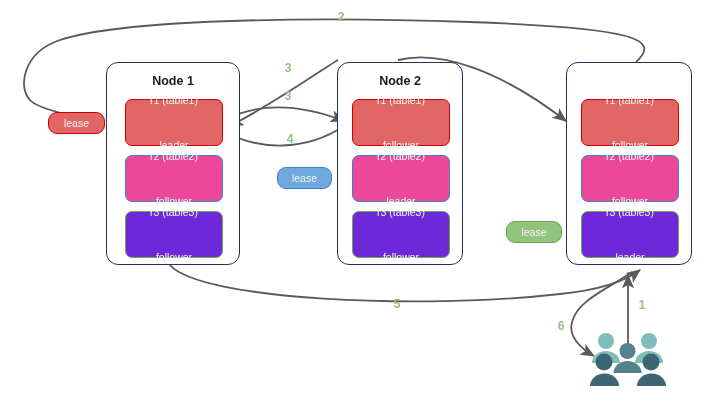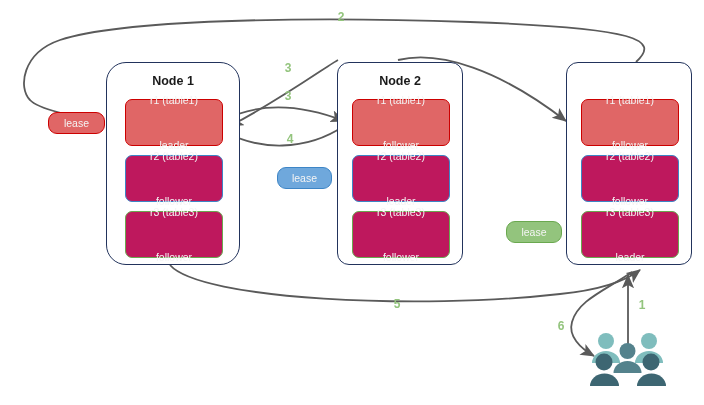--- a/index.html
+++ b/index.html
@@ -47,22 +47,22 @@
     flex-direction: column;
     align-items: center;
     justify-content: center;
     color: #f4f4f4;
     font-size: 10.5px;
     line-height: 13px;
     text-align: right;
     gap: 32px;
   }
   .replica.red   { background: #e06666; border: 1.6px solid #cc0000; }
-  .replica.blue  { background: #be185d; border: 1.6px solid #3d85c6; }
-  .replica.green { background: #be185d; border: 1.6px solid #6aa84f; }
+  .replica.blue  { background: #ec4899; border: 1.6px solid #3d85c6; }
+  .replica.green { background: #6d28d9; border: 1.6px solid #6aa84f; }
 
   .lease {
     position: absolute;
     border-radius: 9px;
     box-sizing: border-box;
     display: flex;
     align-items: center;
     justify-content: center;
     color: #f4f4f4;
     font-size: 10.5px;
@@ -105,21 +105,21 @@
 
     <path d="M 398,60 C 440,50 500,70 566,121" fill="none" stroke="#5a5a5a" stroke-width="1.8" marker-end="url(#ah)"></path>
 
     <path d="M 170,265 C 200,300 420,310 560,294 C 600,290 624,282 640,270" fill="none" stroke="#5a5a5a" stroke-width="1.8" marker-end="url(#ah)"></path>
 
     <path d="M 628,348 L 628,275" fill="none" stroke="#5a5a5a" stroke-width="1.8" marker-end="url(#ah)"></path>
 
     <path d="M 632,272 C 606,290 578,300 572,322 C 568,336 580,348 594,356" fill="none" stroke="#5a5a5a" stroke-width="1.8" marker-end="url(#ah)"></path>
   </svg>
 
-  <div class="node-box" style="left:106px; top:62px; width:134px; height:203px;border-radius:20px;">
+  <div class="node-box" style="left:106px; top:62px; width:134px; height:203px;">
     <div class="node-title" style="top:11px;">Node 1</div>
 
     <div class="replica red" style="left:18px; top:36px; width:98px; height:47px;">
       <span>r1 (table1)</span>
       <span>leader</span>
     </div>
 
     <div class="replica blue" style="left:18px; top:92px; width:98px; height:47px;">
       <span>r2 (table2)</span>
       <span>follower</span>

